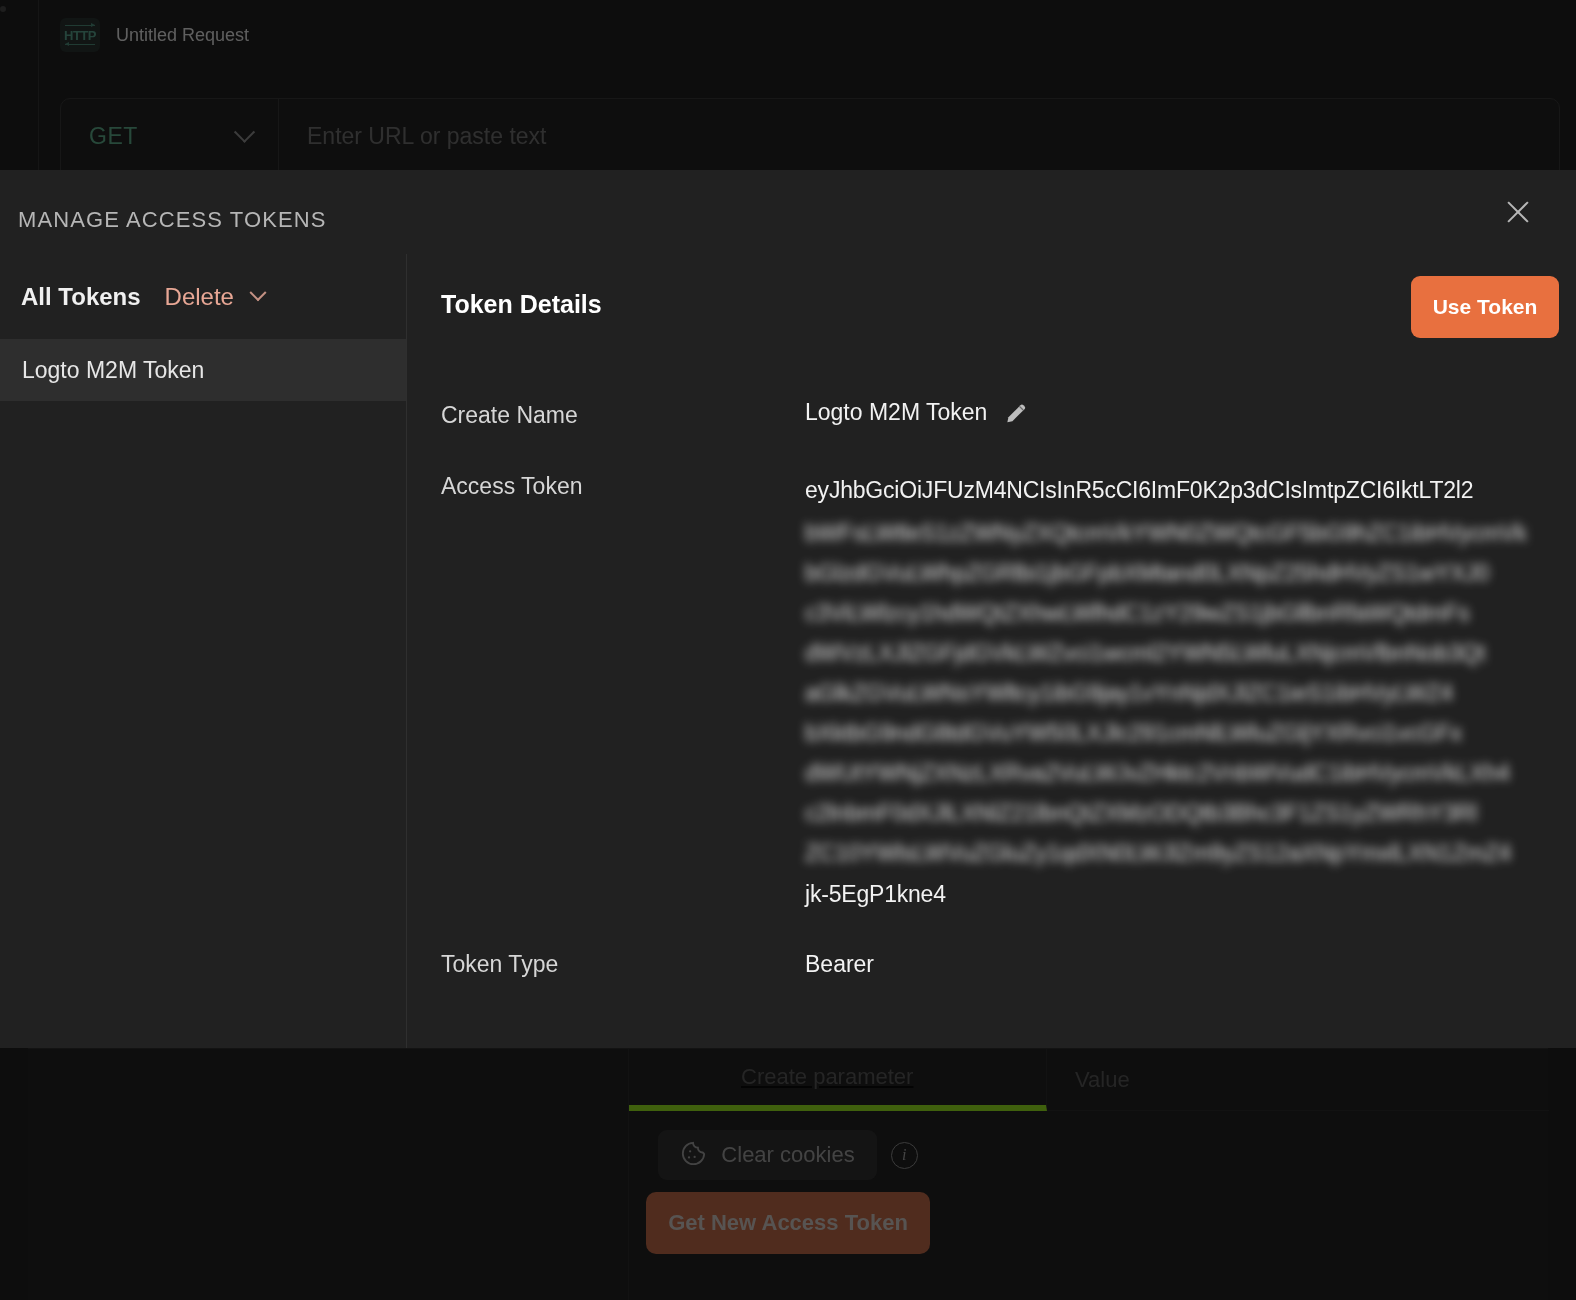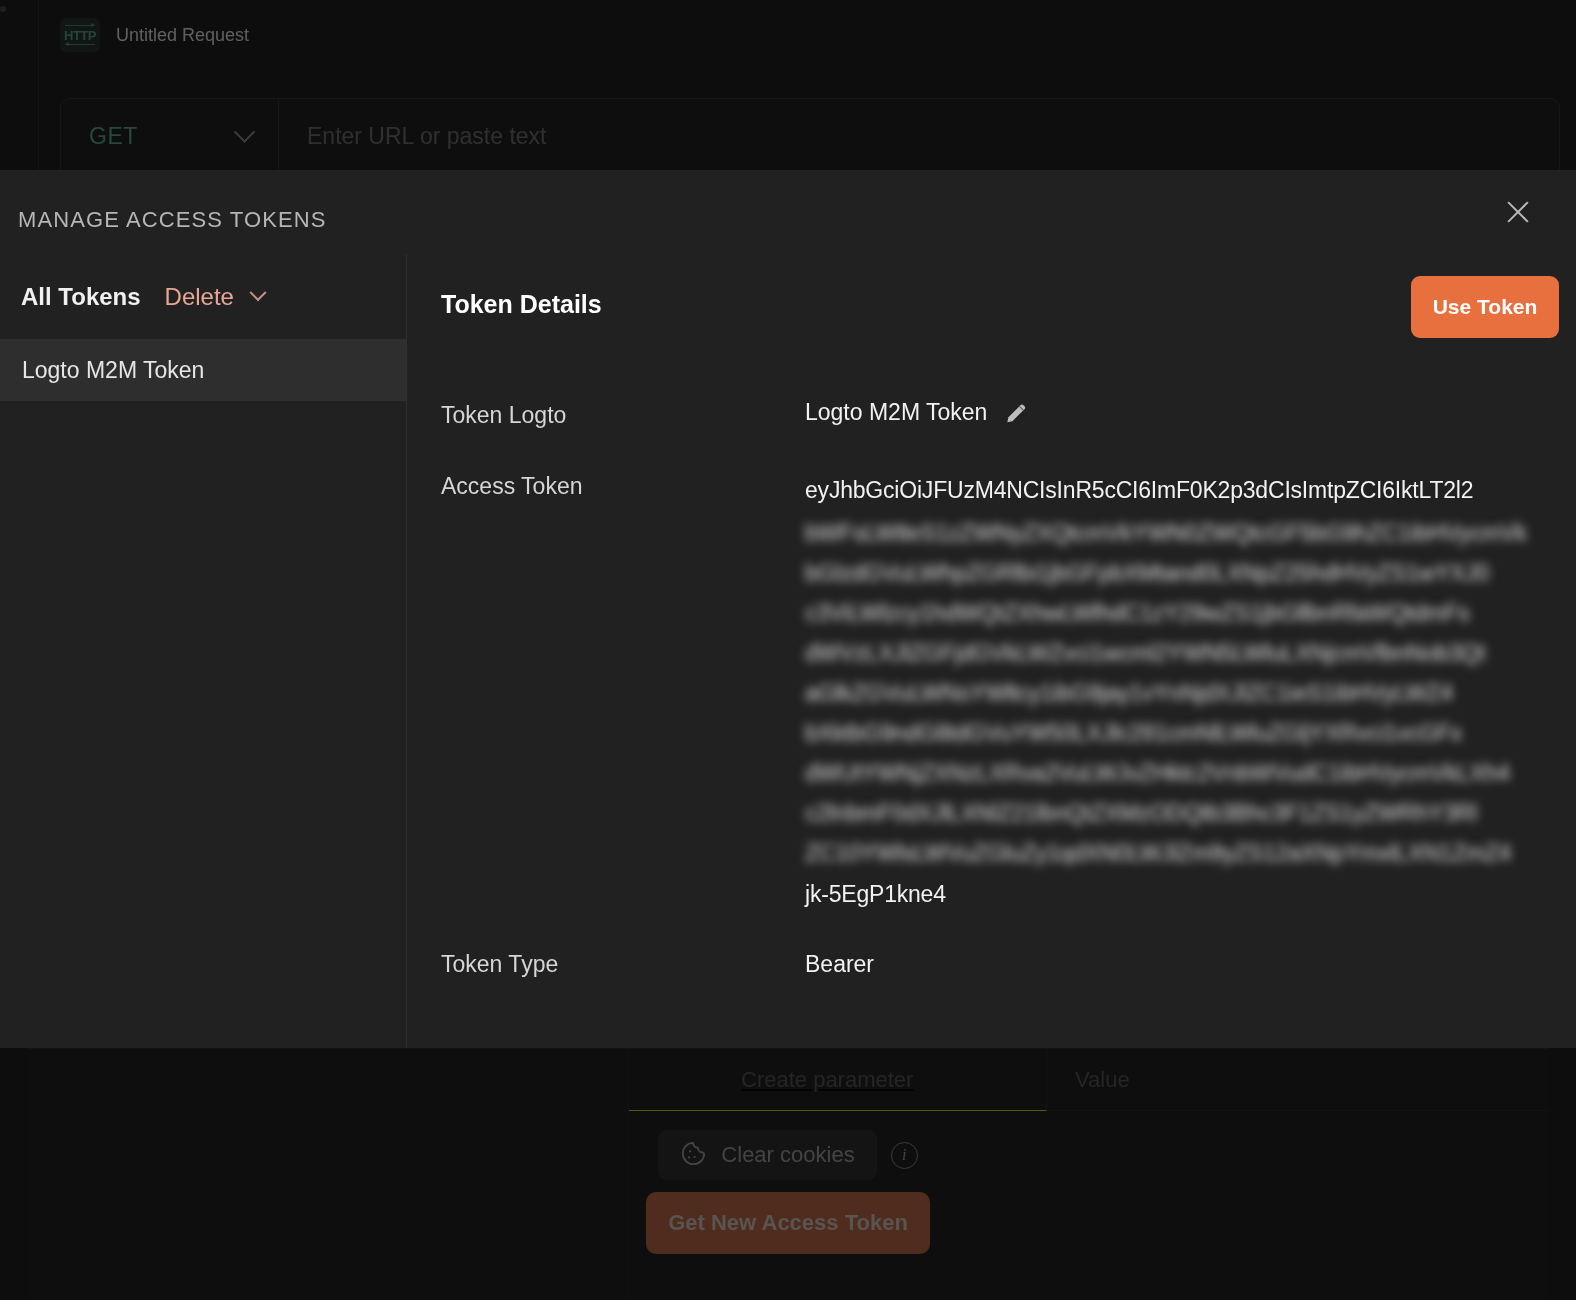--- a/index.html
+++ b/index.html
@@ -111,21 +111,21 @@
     border-top: 1px solid #222;
   }
   .bg-params-inner {
     position: absolute;
     left: 600px; top: 0px;
     width: 920px; height: 252px;
     border-left: 1px solid #202020;
   }
   .bg-col-a {
     position: absolute; left: 0; top: 0; width: 418px; height: 62px;
-    border-right: 1px solid #202020; border-bottom: 1px solid #84cc16;
+    border-right: 1px solid #202020; border-bottom: 6px solid #84cc16;
     display: flex; align-items: center; padding-left: 112px; text-decoration: underline;
   }
   .bg-col-b {
     position: absolute; left: 418px; top: 0; width: 502px; height: 62px;
     border-bottom: 1px solid #202020;
     display: flex; align-items: center; padding-left: 28px;
   }
   .bg-col-text { font-size: 22px; color: #4a4a4a; }
 
   .bg-bottom-actions {
@@ -378,21 +378,21 @@
       </div>
 
       <div class="detail">
 
         <div class="detail-head">
           <div class="detail-title">Token Details</div>
           <div class="use-token-btn">Use Token</div>
         </div>
 
         <div class="field-row row-name">
-          <div class="field-label">Token Logto</div>
+          <div class="field-label">Create Name</div>
           <div class="name-value">
             <span class="field-value">Logto M2M Token</span>
             <span class="pencil-icon">
               <svg width="26" height="26" viewBox="0 0 24 24" fill="none">
                 <path d="M4 20.5l1-4.6L16.1 4.8a2 2 0 0 1 2.8 0l.9.9a2 2 0 0 1 0 2.8L8.7 19.5 4 20.5z" fill="#bdbdbd"></path>
                 <path d="M15.2 5.9l3.4 3.4" stroke="#6a6a6a" stroke-width="1.2"></path>
               </svg>
             </span>
           </div>
         </div>

